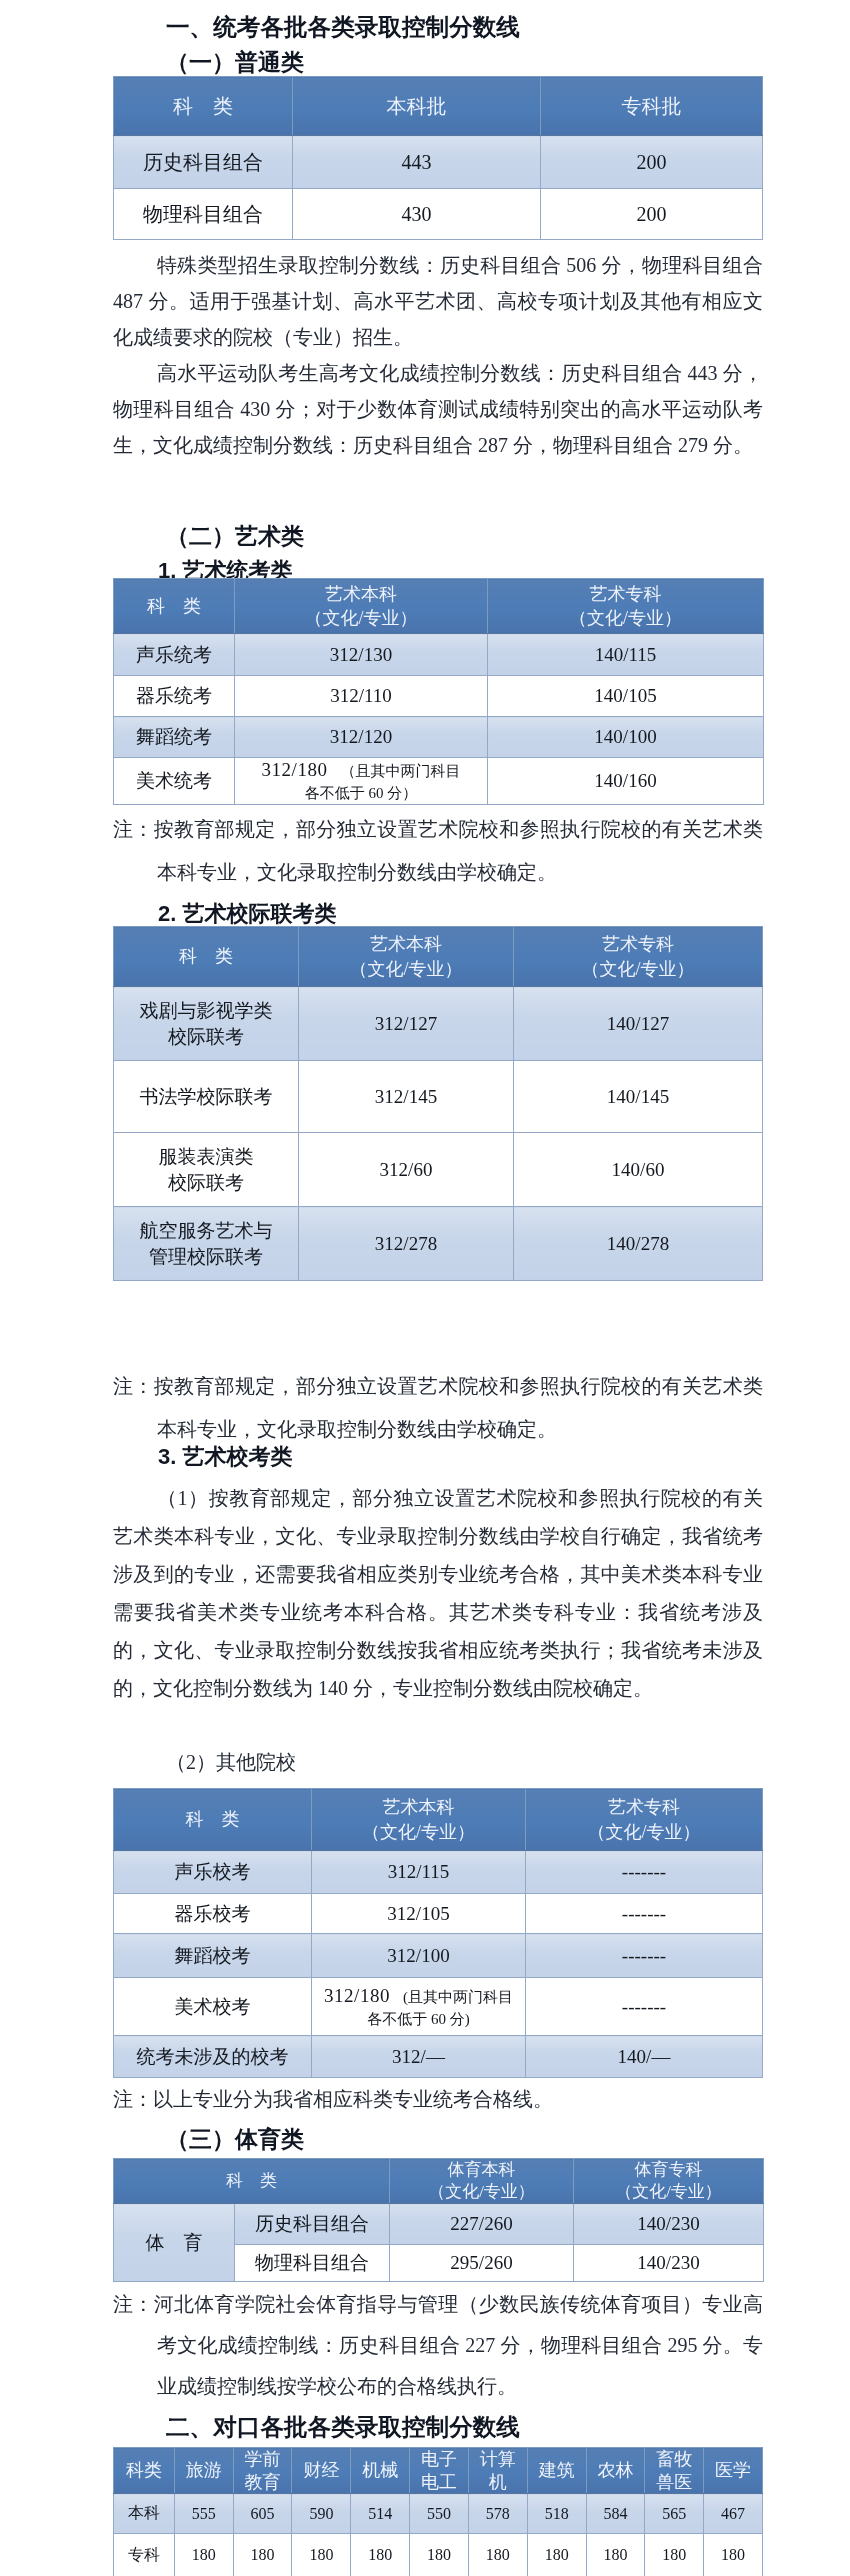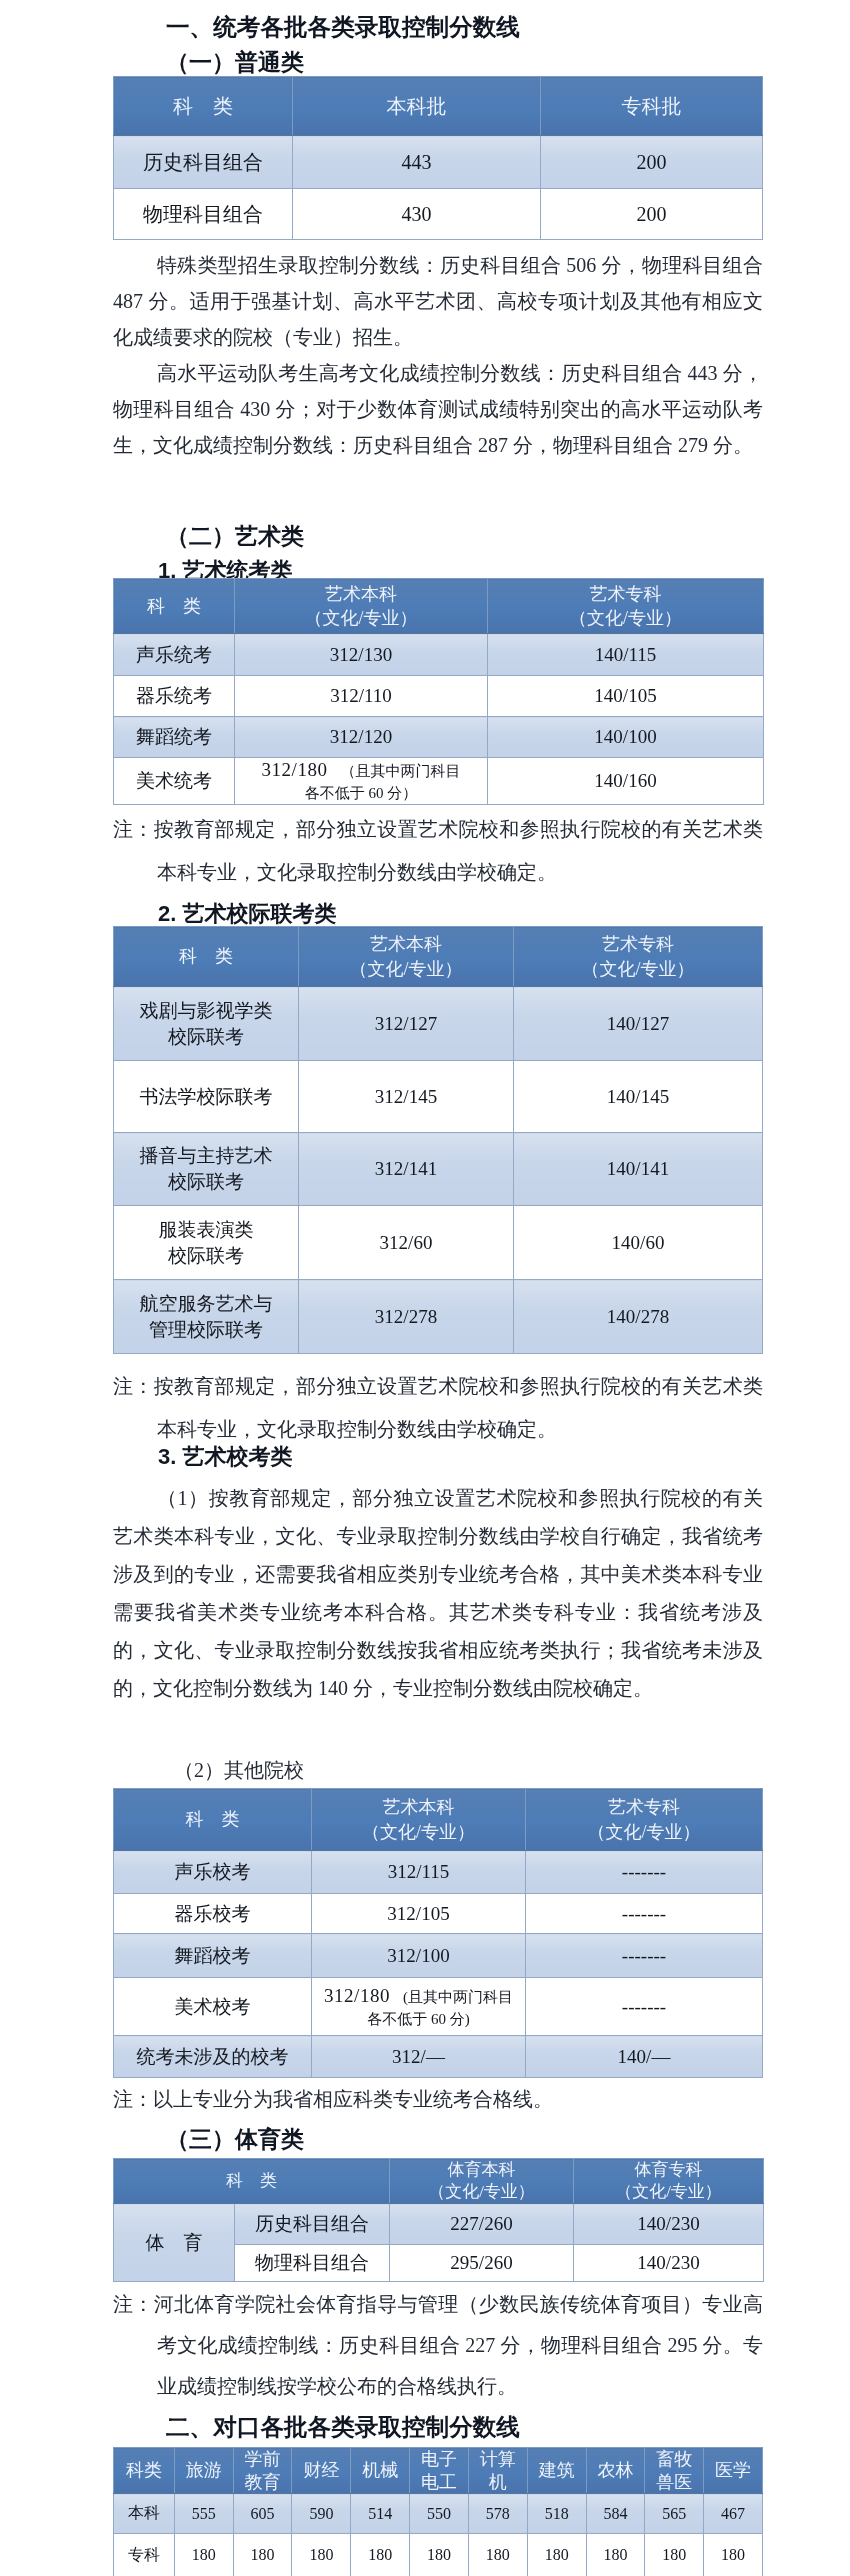--- a/index.html
+++ b/index.html
@@ -19,21 +19,21 @@
     font-weight:bold;color:#111722;white-space:pre;
   }
   h1{font-size:23.6px;padding-left:53px;}
   h2{font-size:23px;padding-left:53px;}
   h3{font-size:22px;padding-left:45px;}
 
   p.body{
     margin:0;font-size:20px;line-height:36px;text-align:justify;
     text-indent:2.2em;color:#242b36;
   }
-  p.sub{margin:8px;font-size:20px;color:#242b36;padding-left:53px;white-space:pre;}
+  p.sub{margin:0;font-size:20px;color:#242b36;padding-left:53px;white-space:pre;}
   p.note{
     margin:0;font-size:20px;line-height:43px;text-align:justify;
     padding-left:2.2em;text-indent:-2.2em;color:#242b36;
   }
   p.note.tight{line-height:41px;}
 
   table.tbl{
     border-collapse:collapse;table-layout:fixed;width:650px;
     border:1.9px solid #54769f;
   }
@@ -183,26 +183,20 @@
       <tr class="band" style="height:74px">
         <td>戏剧与影视学类
 校际联考</td>
         <td>312/127</td>
         <td>140/127</td>
       </tr>
       <tr style="height:72px">
         <td>书法学校际联考</td>
         <td>312/145</td>
         <td>140/145</td>
-      </tr>
-      <tr class="band" style="height:73px">
-        <td>播音与主持艺术
-校际联考</td>
-        <td>312/141</td>
-        <td>140/141</td>
       </tr>
       <tr style="height:74px">
         <td>服装表演类
 校际联考</td>
         <td>312/60</td>
         <td>140/60</td>
       </tr>
       <tr class="band" style="height:74px">
         <td>航空服务艺术与
 管理校际联考</td>

